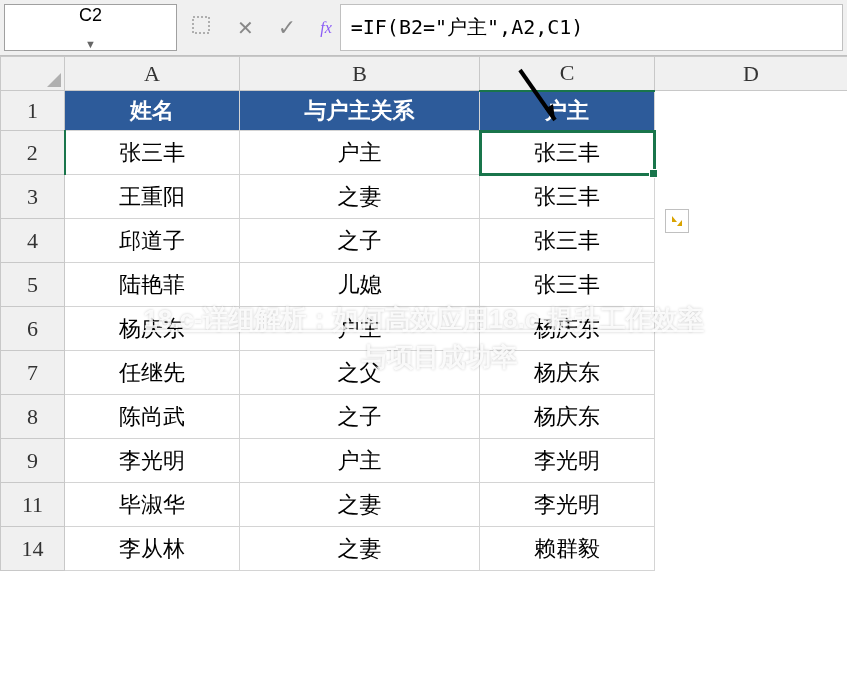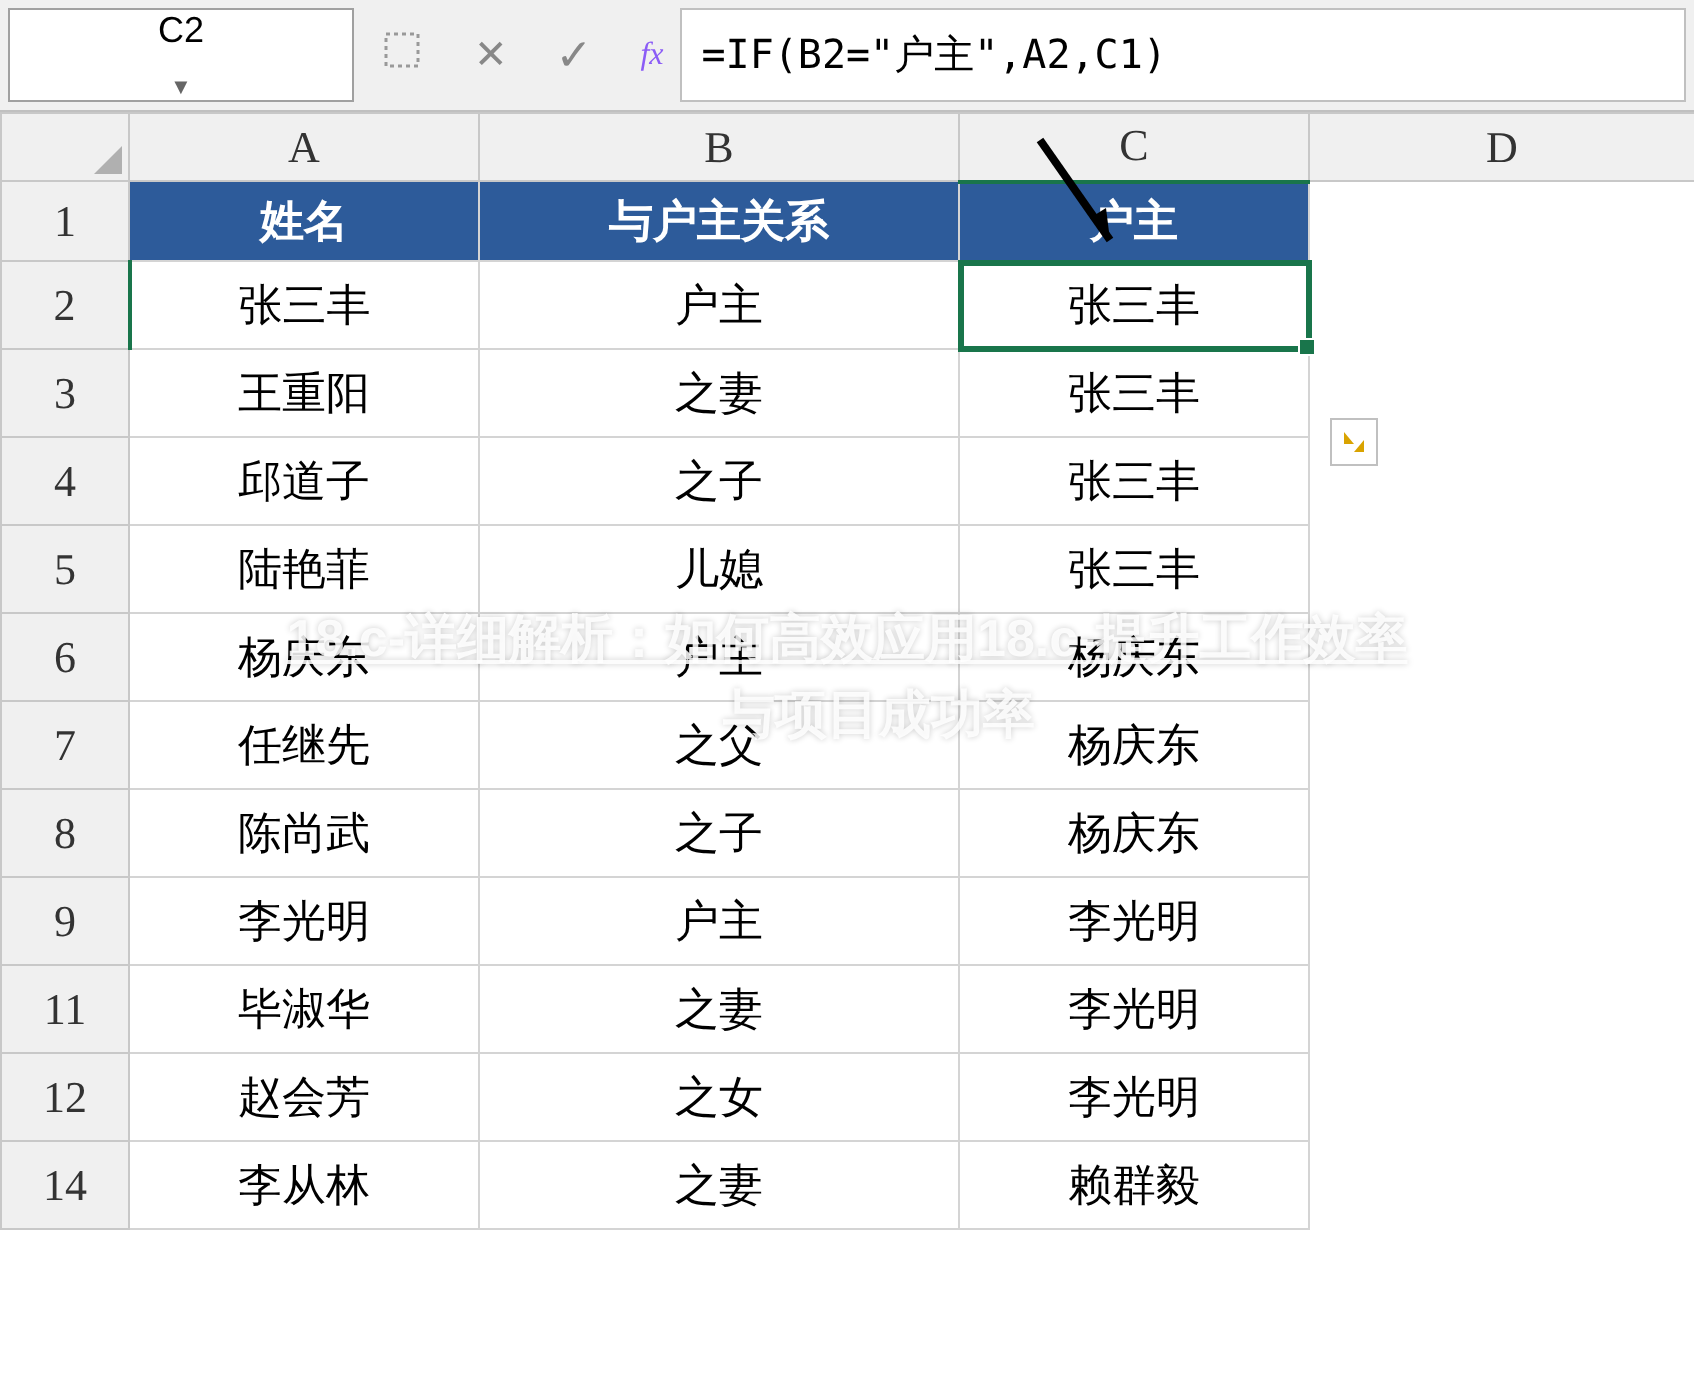--- a/index.html
+++ b/index.html
@@ -140,27 +140,20 @@
       <td class="cell-d"></td>
     </tr>
     <tr class="data-row">
       <td class="row-header">11</td>
       <td class="cell">毕淑华</td>
       <td class="cell">之妻</td>
       <td class="cell">李光明</td>
       <td class="cell-d"></td>
     </tr>
     <tr class="data-row">
-      <td class="row-header">12</td>
-      <td class="cell">赵会芳</td>
-      <td class="cell">之女</td>
-      <td class="cell">李光明</td>
-      <td class="cell-d"></td>
-    </tr>
-    <tr class="data-row">
       <td class="row-header">14</td>
       <td class="cell">李从林</td>
       <td class="cell">之妻</td>
       <td class="cell">赖群毅</td>
       <td class="cell-d"></td>
     </tr>
   </tbody>
     </table>
 
   <div class="fill-indicator" style="left:665px; top:153px;">

